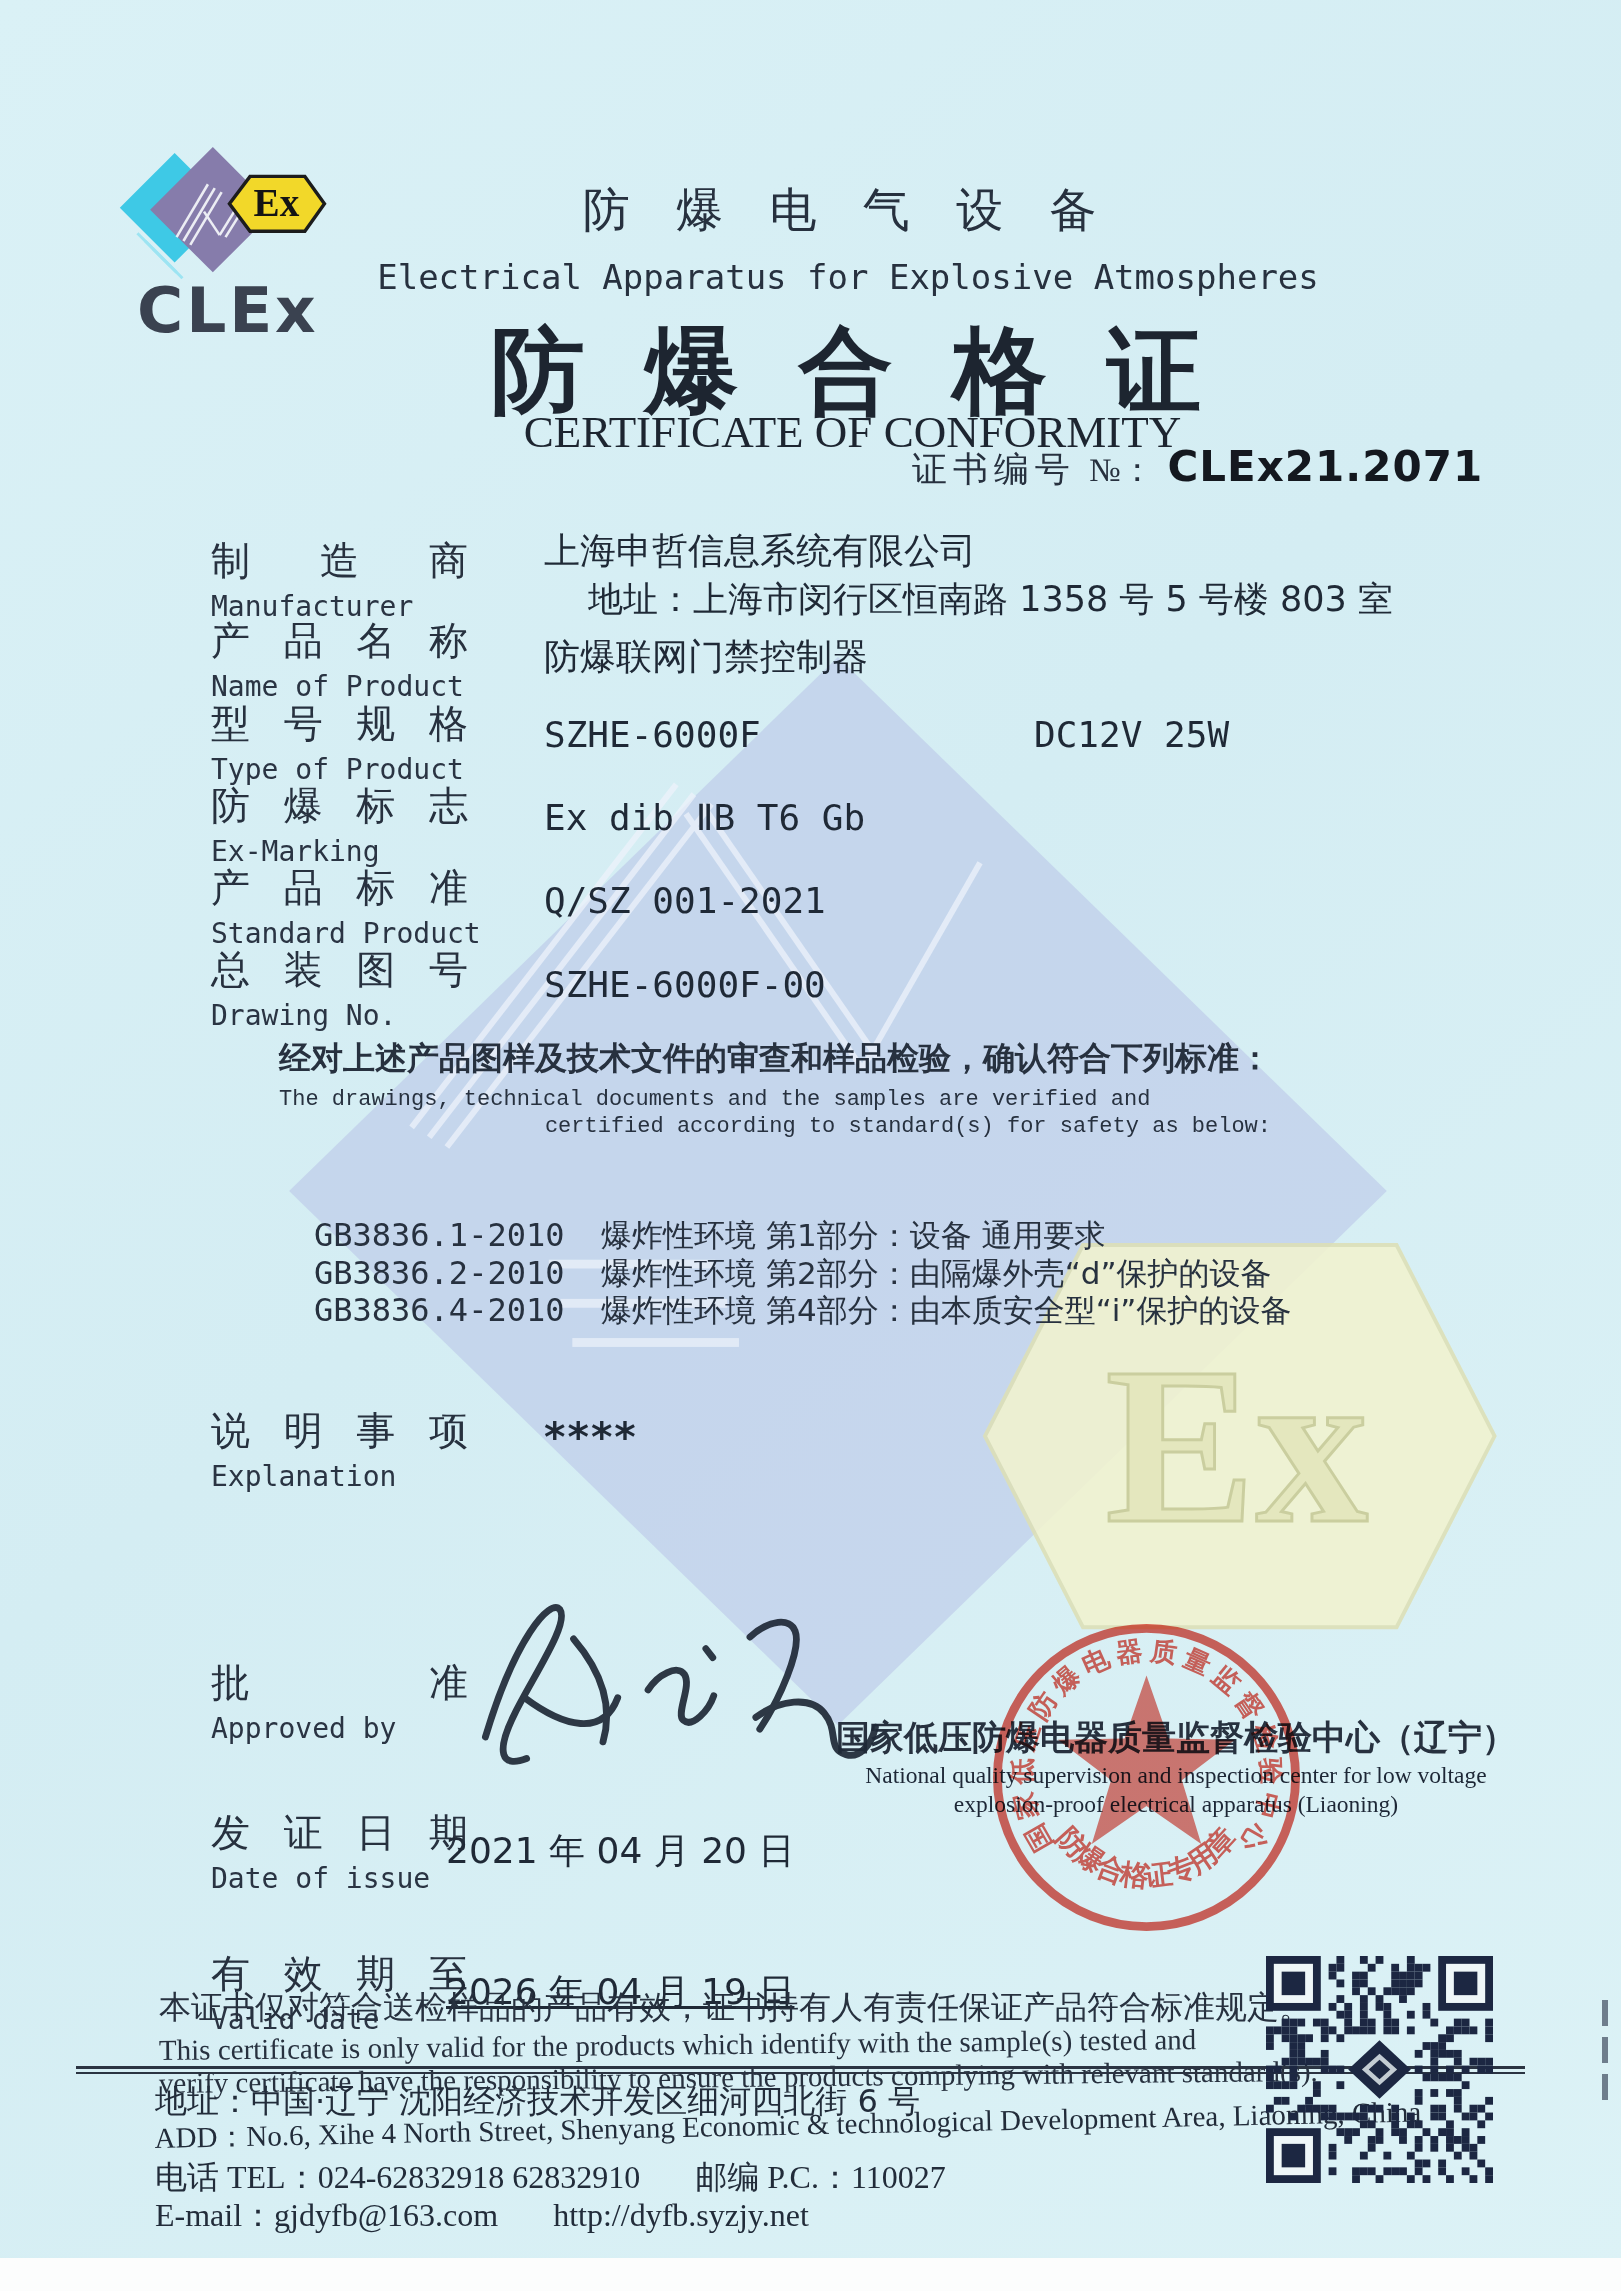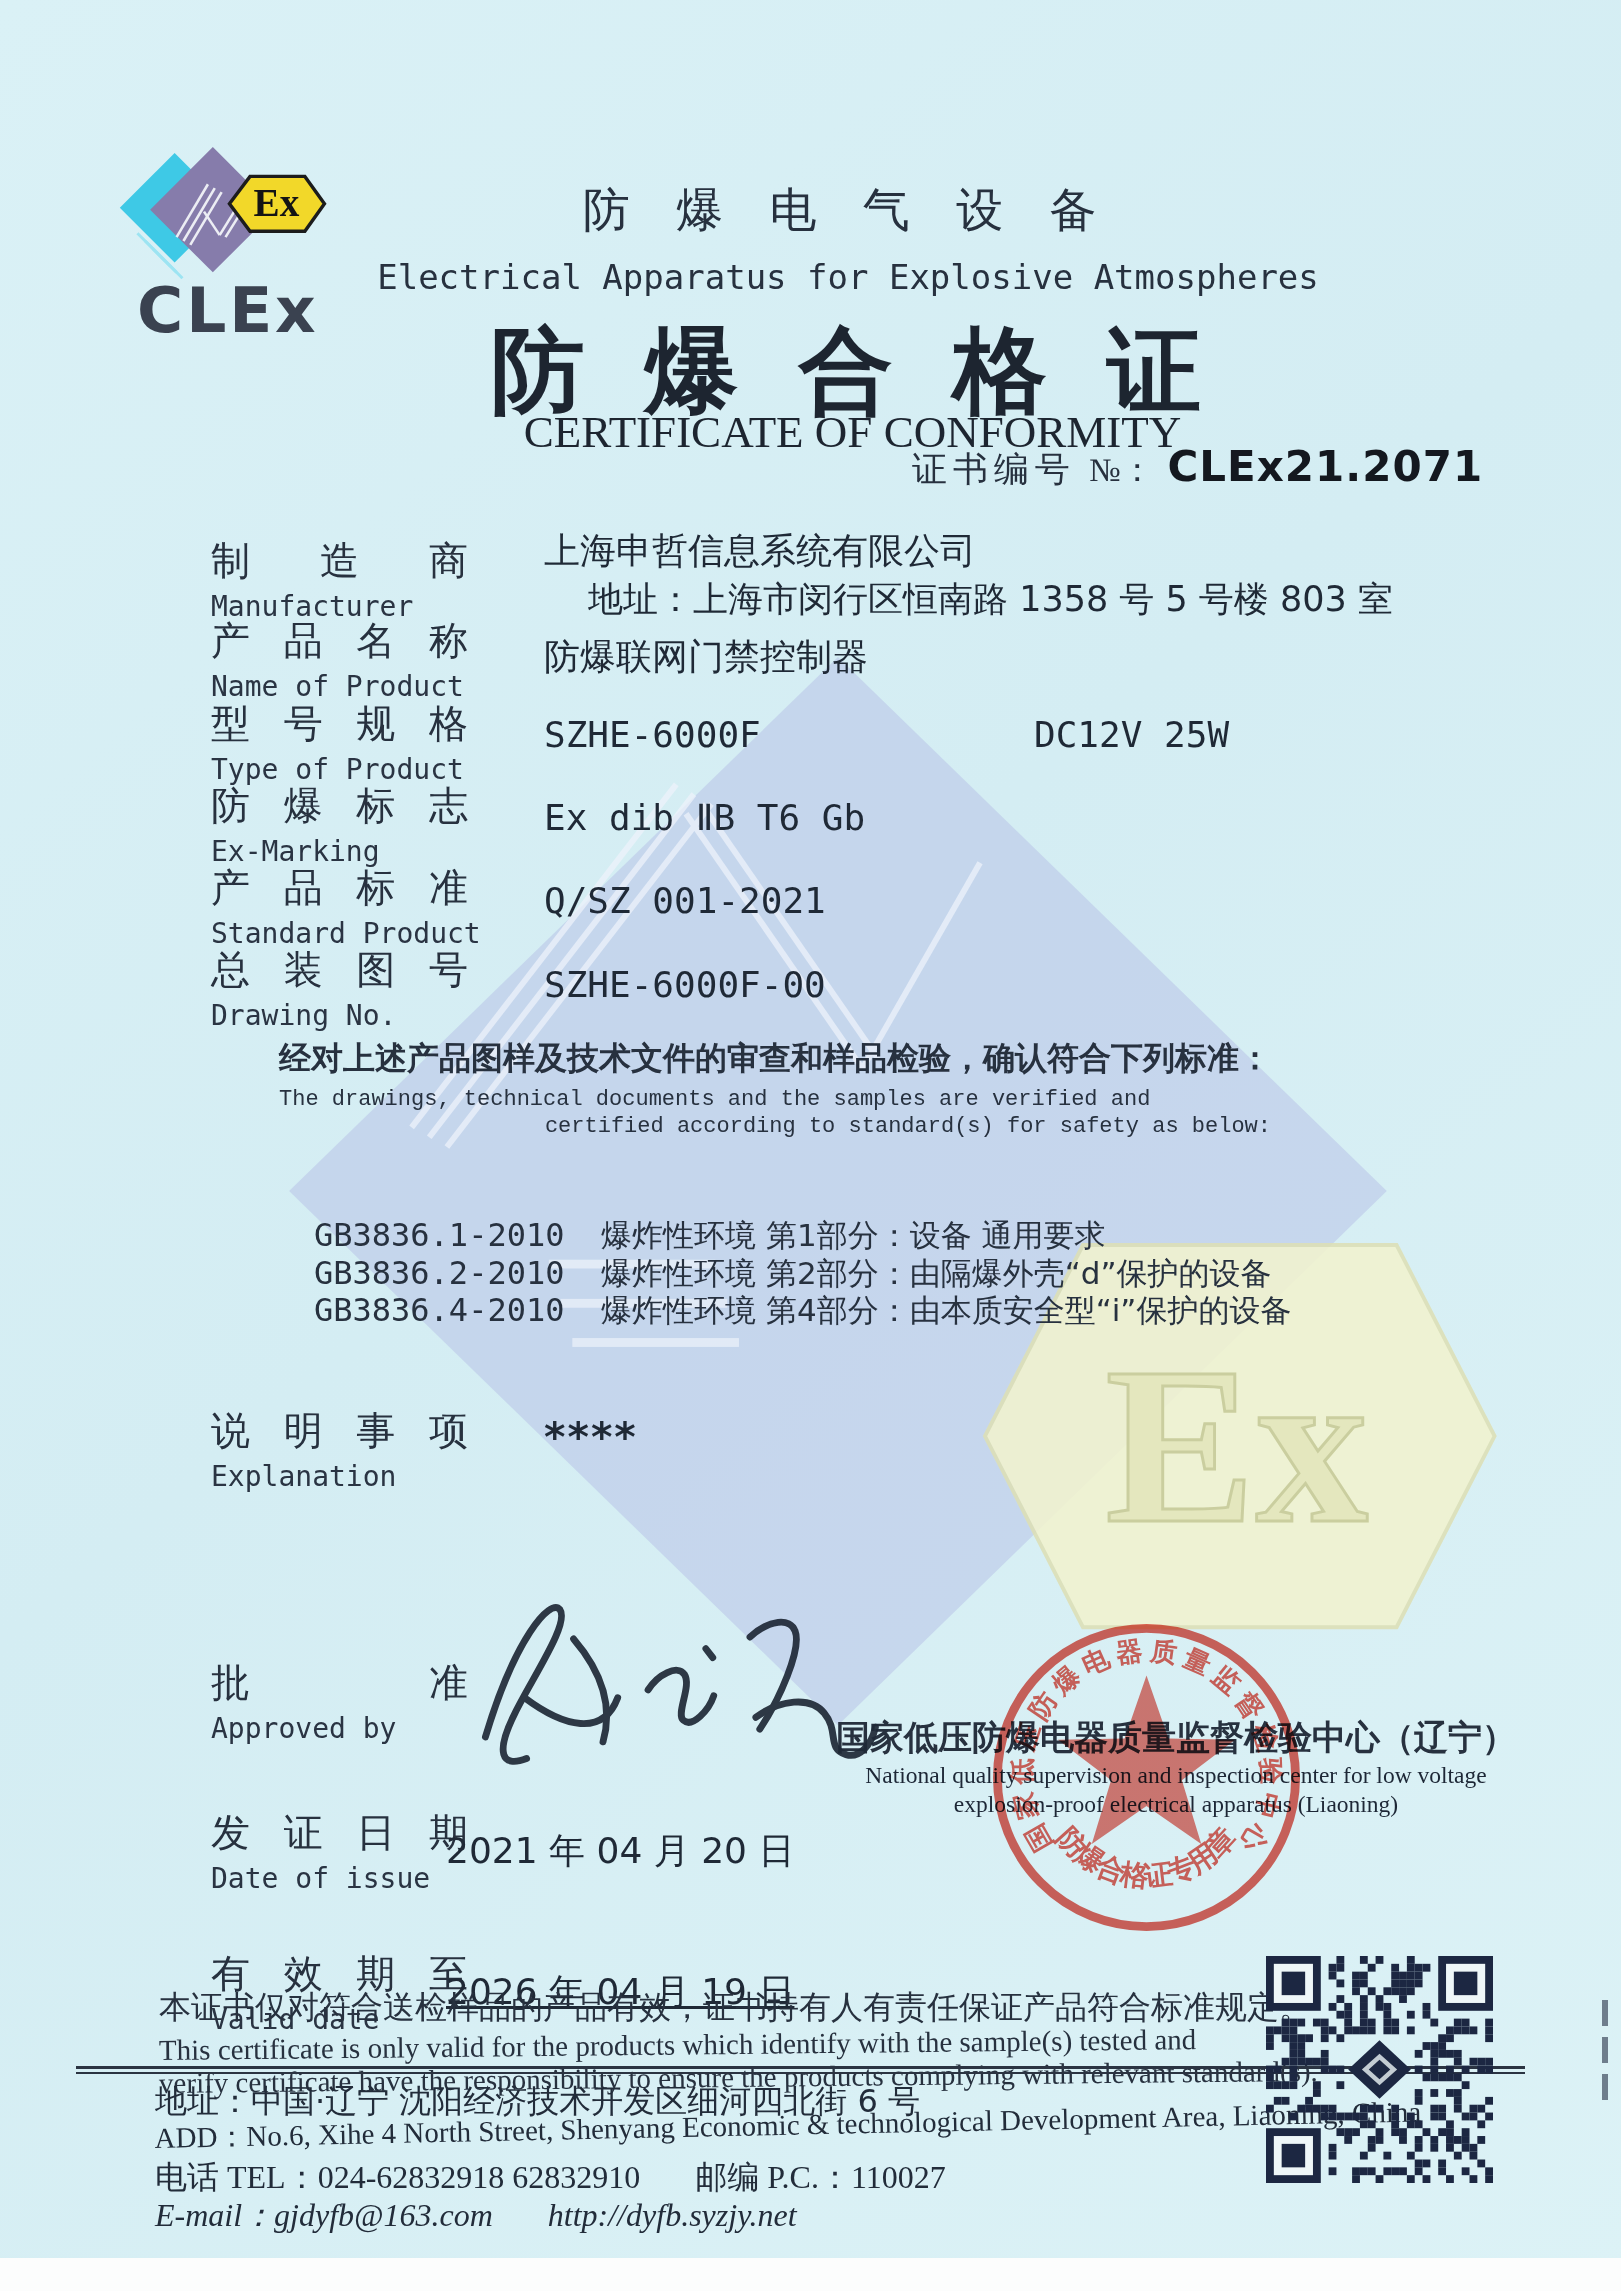--- a/index.html
+++ b/index.html
@@ -77,21 +77,21 @@
   #disclaimer{left:159px;top:1986px;z-index:2;}
   #disclaimer .cn{font-size:32px;white-space:nowrap;}
   #disclaimer .en{font-family:"Liberation Serif","DejaVu Serif",serif;font-size:29px;white-space:nowrap;transform:rotate(-0.6deg);transform-origin:left center;}
   #disclaimer .en1{margin-top:3.9px;} #disclaimer .en2{margin-top:0px;}
   #rule{left:76px;top:2066px;width:1449px;height:9.8px;border-top:3.9px solid #2b3442;z-index:2;}
   #rule:after{content:"";position:absolute;left:0;top:2.9px;width:100%;border-top:2px solid #2b3442;}
   .foot{position:absolute;left:155px;white-space:nowrap;z-index:2;color:#222c3a;}
   #foot-addr-cn{top:2080px;font-size:32px;}
   #foot-addr-en{top:2119px;font-size:29px;font-family:"Liberation Serif","DejaVu Serif",serif;transform:rotate(-1.2deg);transform-origin:left bottom;}
   #foot-tel{top:2156px;font-size:32px;font-family:"Liberation Serif","DejaVu Serif",serif;}
-  #foot-mail{top:2194px;font-size:32px;font-family:"Liberation Serif","DejaVu Serif",serif;font-style:italic;}
+  #foot-mail{top:2194px;font-size:32px;font-family:"Liberation Serif","DejaVu Serif",serif;}
   .foot .gap{display:inline-block;width:55px;}
 
   
   #qr-svg{left:1266px;top:1956px;z-index:2;}
   #bottom-strip{left:0;top:2258px;width:1621px;height:33px;background:#fcfdfd;z-index:5;}
   .scan-dash{position:absolute;left:1602px;width:5.9px;height:25.5px;background:#4a5668;opacity:.75;z-index:2;}
 </style>
 </head>
 <body>
 

